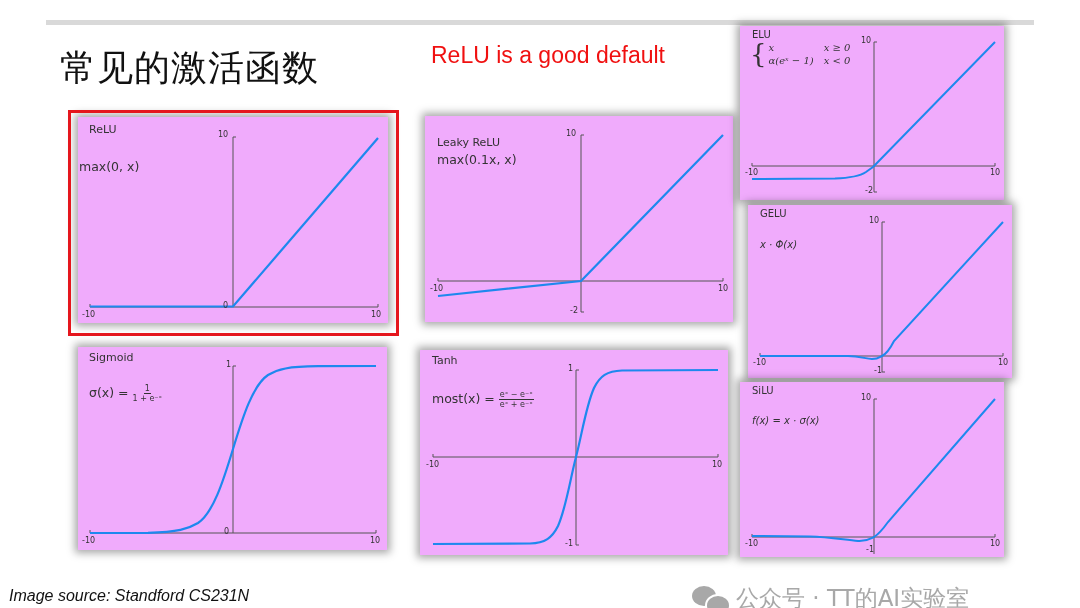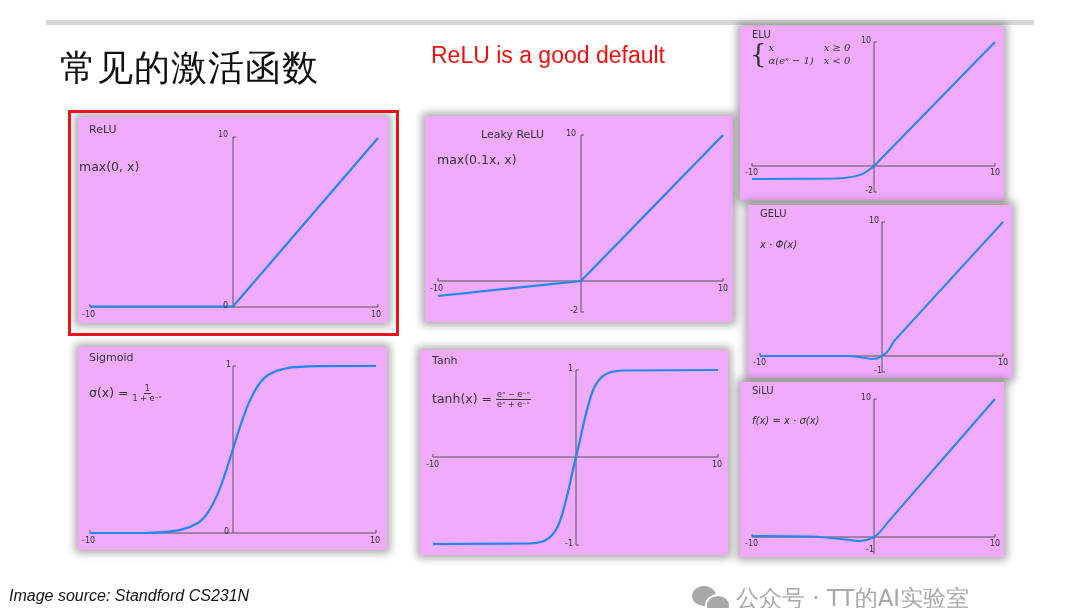--- a/index.html
+++ b/index.html
@@ -55,21 +55,21 @@
 <div class="panel" style="left:425px;top:116px;width:308px;height:206px;">
   <svg width="308" height="206">
     <line x1="13" y1="165" x2="298" y2="165" stroke="#555"></line>
     <line x1="13" y1="162" x2="13" y2="165" stroke="#555"></line>
       <line x1="298" y1="162" x2="298" y2="165" stroke="#555"></line>
     <line x1="156" y1="19" x2="156" y2="196" stroke="#555"></line>
     <line x1="156" y1="19" x2="159" y2="19" stroke="#555"></line>
       <line x1="156" y1="196" x2="159" y2="196" stroke="#555"></line>
     <polyline points="13,180 156,165 298,19" fill="none" stroke="#1e88ee" stroke-width="2.2"></polyline>
   </svg>
-  <div class="ptitle" style="left:12px;top:12px;margin-left:44px;">Leaky ReLU</div>
+  <div class="ptitle" style="left:12px;top:20px;">Leaky ReLU</div>
   <div class="pformula" style="left:12px;top:36px;">max(0.1x, x)</div>
   <div class="ptitle" style="left:141px;top:13px;font-size:8px;">10</div>
   <div class="ptitle" style="left:145px;top:190px;font-size:8px;">-2</div>
   <div class="ptitle" style="left:5px;top:168px;font-size:8px;">-10</div>
   <div class="ptitle" style="left:293px;top:168px;font-size:8px;">10</div>
 </div>
 
 <div class="panel" style="left:78px;top:347px;width:309px;height:203px;">
   <svg width="309" height="203">
     <line x1="12" y1="186" x2="298" y2="186" stroke="#555"></line>
@@ -98,21 +98,21 @@
     <line x1="13" y1="107" x2="298" y2="107" stroke="#555"></line>
     <line x1="13" y1="104" x2="13" y2="107" stroke="#555"></line>
       <line x1="298" y1="104" x2="298" y2="107" stroke="#555"></line>
     <line x1="156" y1="20" x2="156" y2="195" stroke="#555"></line>
     <line x1="156" y1="20" x2="159" y2="20" stroke="#555"></line>
       <line x1="156" y1="195" x2="159" y2="195" stroke="#555"></line>
     <path d="M13,194 L110,193.5 C125,193 132,188 138,176 C146,158 150,130 156,107 C162,84 166,56 174,38 C180,26 187,21 202,20.5 L298,20" fill="none" stroke="#1e88ee" stroke-width="2.2"></path>
   </svg>
   <div class="ptitle" style="left:12px;top:4px;">Tanh</div>
   <div class="pformula" style="left:12px;top:40px;">
-    <span>tanh(x) =</span>
+    <span>most(x) =</span>
     <span class="frac">
         <span class="num">eˣ − e⁻ˣ</span>
         <span>eˣ + e⁻ˣ</span>
       </span>
   </div>
   <div class="ptitle" style="left:148px;top:14px;font-size:8px;">1</div>
   <div class="ptitle" style="left:145px;top:189px;font-size:8px;">-1</div>
   <div class="ptitle" style="left:6px;top:110px;font-size:8px;">-10</div>
   <div class="ptitle" style="left:292px;top:110px;font-size:8px;">10</div>
 </div>

